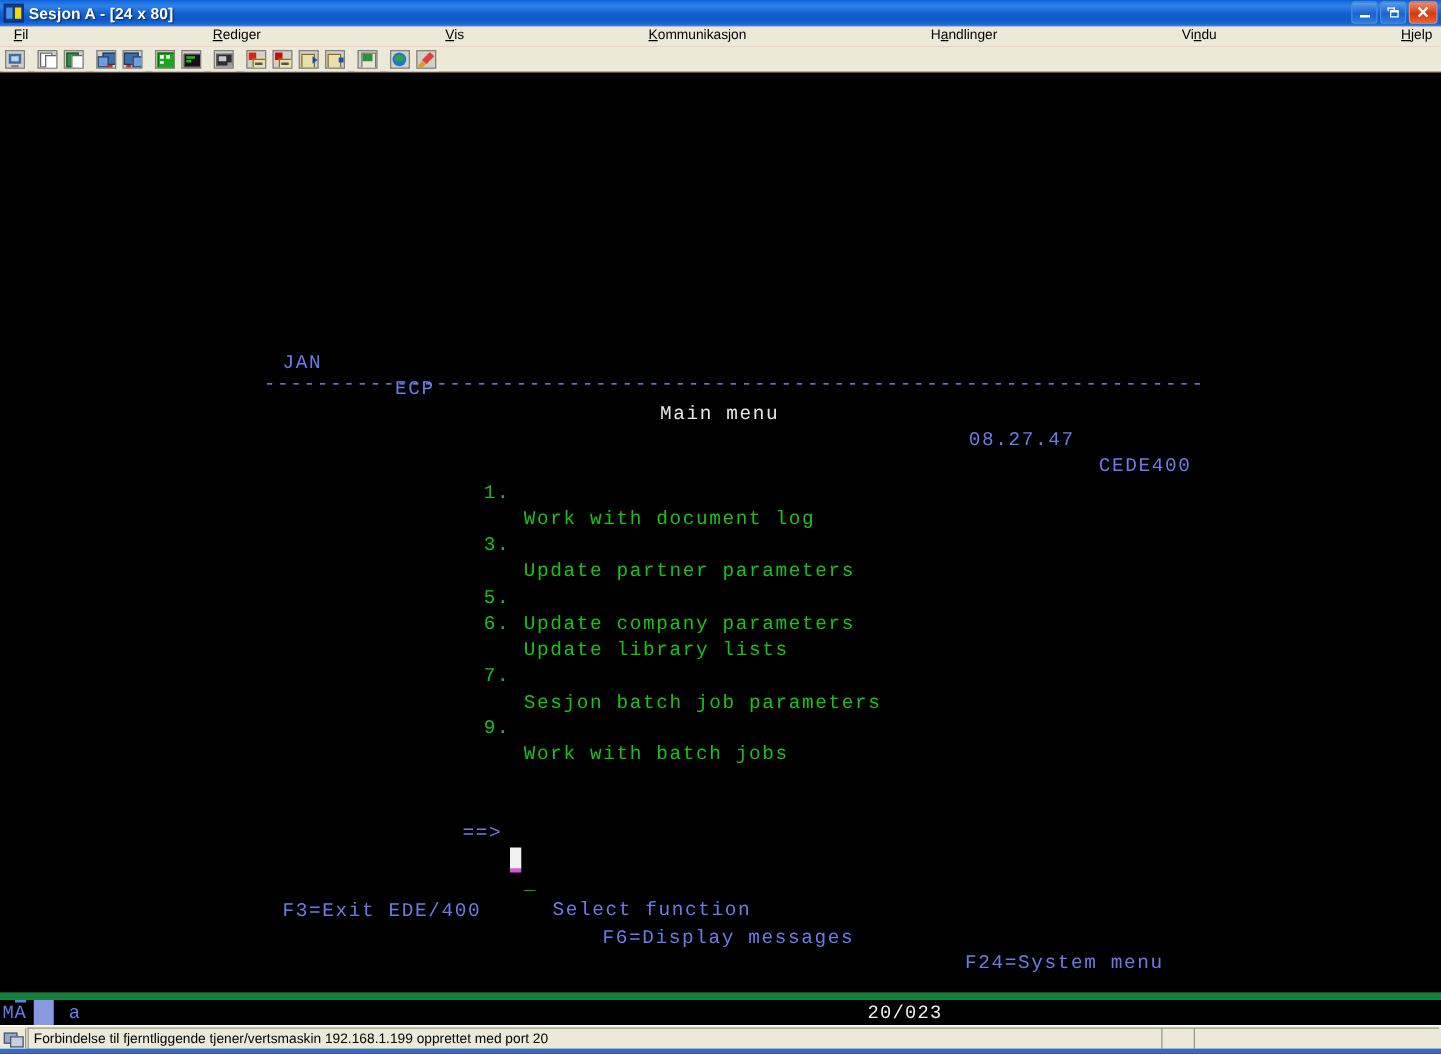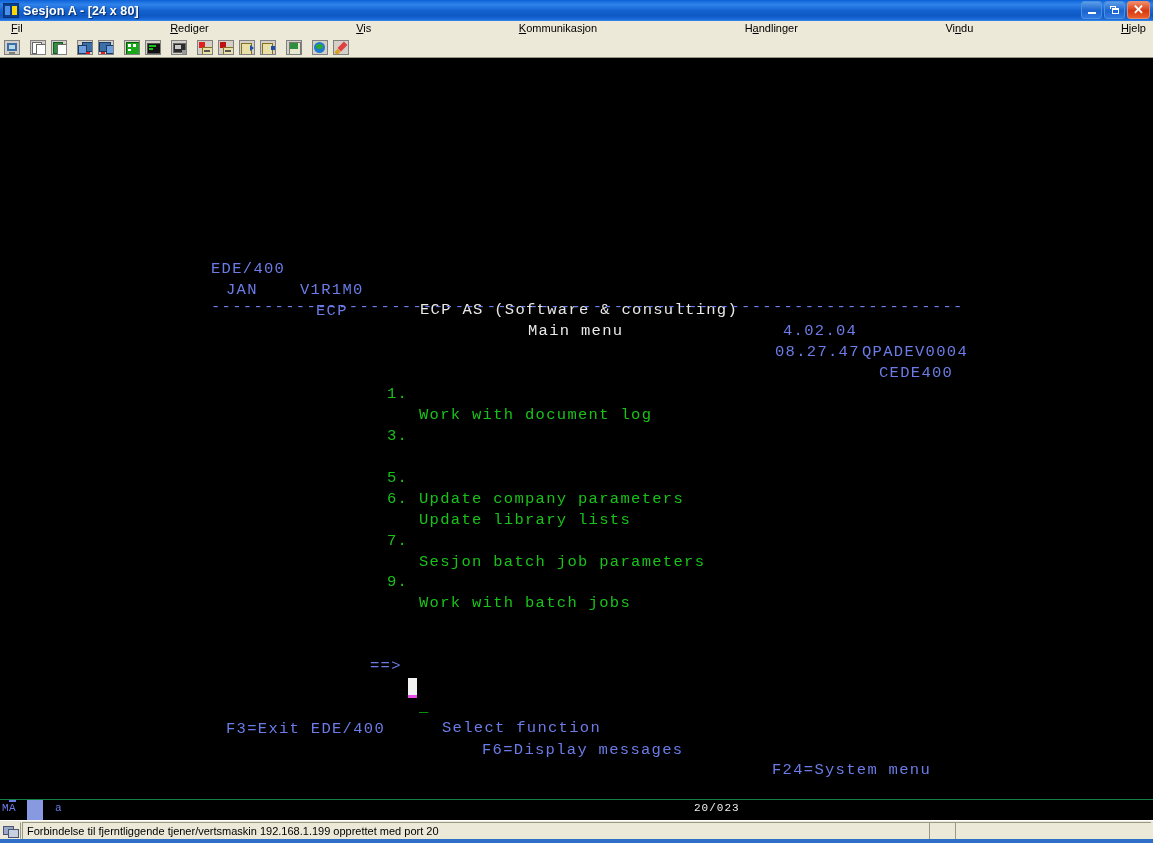--- a/index.html
+++ b/index.html
@@ -170,22 +170,22 @@
     top: 18px; left: 0;
   }
 
   
   .oia {
     height: 20px;
     background: #000;
     position: relative;
     flex: 0 0 auto;
     font-family: "Liberation Mono", "DejaVu Sans Mono", monospace;
-    font-size: 11px;
-    border-top: 1px solid #15803d;
+    font-size: 15px;
+    border-top: 6px solid #15803d;
   }
   .oia-ma {
     position: absolute; left: 2px; top: 2px;
     color: #6b7ce8;
     letter-spacing: 0.5px;
   }
   .oia-ma .boxed {
     border-top: 2px solid #6b7ce8;
     padding: 0 0px;
   }
@@ -396,27 +396,20 @@
         <i style="left:1px;top:9px;width:5px;height:4px;background:#d8a020;transform:rotate(-45deg);"></i>
         <i style="left:4px;top:3px;width:9px;height:5px;background:#e04040;transform:rotate(-45deg);"></i>
       </span>
     </div>
   </div>
 
   <div class="terminal">
     <div class="scr">
 
       
-      <div class="row" style="top:180px;">
-        <span style="position:absolute;left:211px;" class="blue">EDE/400</span>
-        <span style="position:absolute;left:300px;" class="blue">V1R1M0</span>
-        <span style="position:absolute;left:420px;" class="white">ECP AS (Software &amp; consulting)</span>
-        <span style="position:absolute;left:783px;" class="blue">4.02.04</span>
-        <span style="position:absolute;left:862px;" class="blue">QPADEV0004</span>
-      </div>
 
       
       <div class="row" style="top:201px;">
         <span style="position:absolute;left:226px;" class="blue">JAN</span>
         <span style="position:absolute;left:316px;" class="blue">ECP</span>
         <span style="position:absolute;left:528px;" class="white">Main menu</span>
         <span style="position:absolute;left:775px;" class="blue">08.27.47</span>
         <span style="position:absolute;left:879px;" class="blue">CEDE400</span>
       </div>
 
@@ -425,20 +418,21 @@
         <span style="position:absolute;left:211px;" class="blue">-----------------------------------------------------------------------</span>
       </div>
 
       
       <div class="row" style="top:305px;">
         <span style="position:absolute;left:387px;" class="green">1.</span>
         <span style="position:absolute;left:419px;" class="green">Work with document log</span>
       </div>
       <div class="row" style="top:347px;">
         <span style="position:absolute;left:387px;" class="green">3.</span>
+        <span style="position:absolute;left:419px;" class="green">Update partner parameters</span>
       </div>
       <div class="row" style="top:389px;">
         <span style="position:absolute;left:387px;" class="green">5.</span>
         <span style="position:absolute;left:419px;" class="green">Update company parameters</span>
       </div>
       <div class="row" style="top:410px;">
         <span style="position:absolute;left:387px;" class="green">6.</span>
         <span style="position:absolute;left:419px;" class="green">Update library lists</span>
       </div>
       <div class="row" style="top:452px;">

